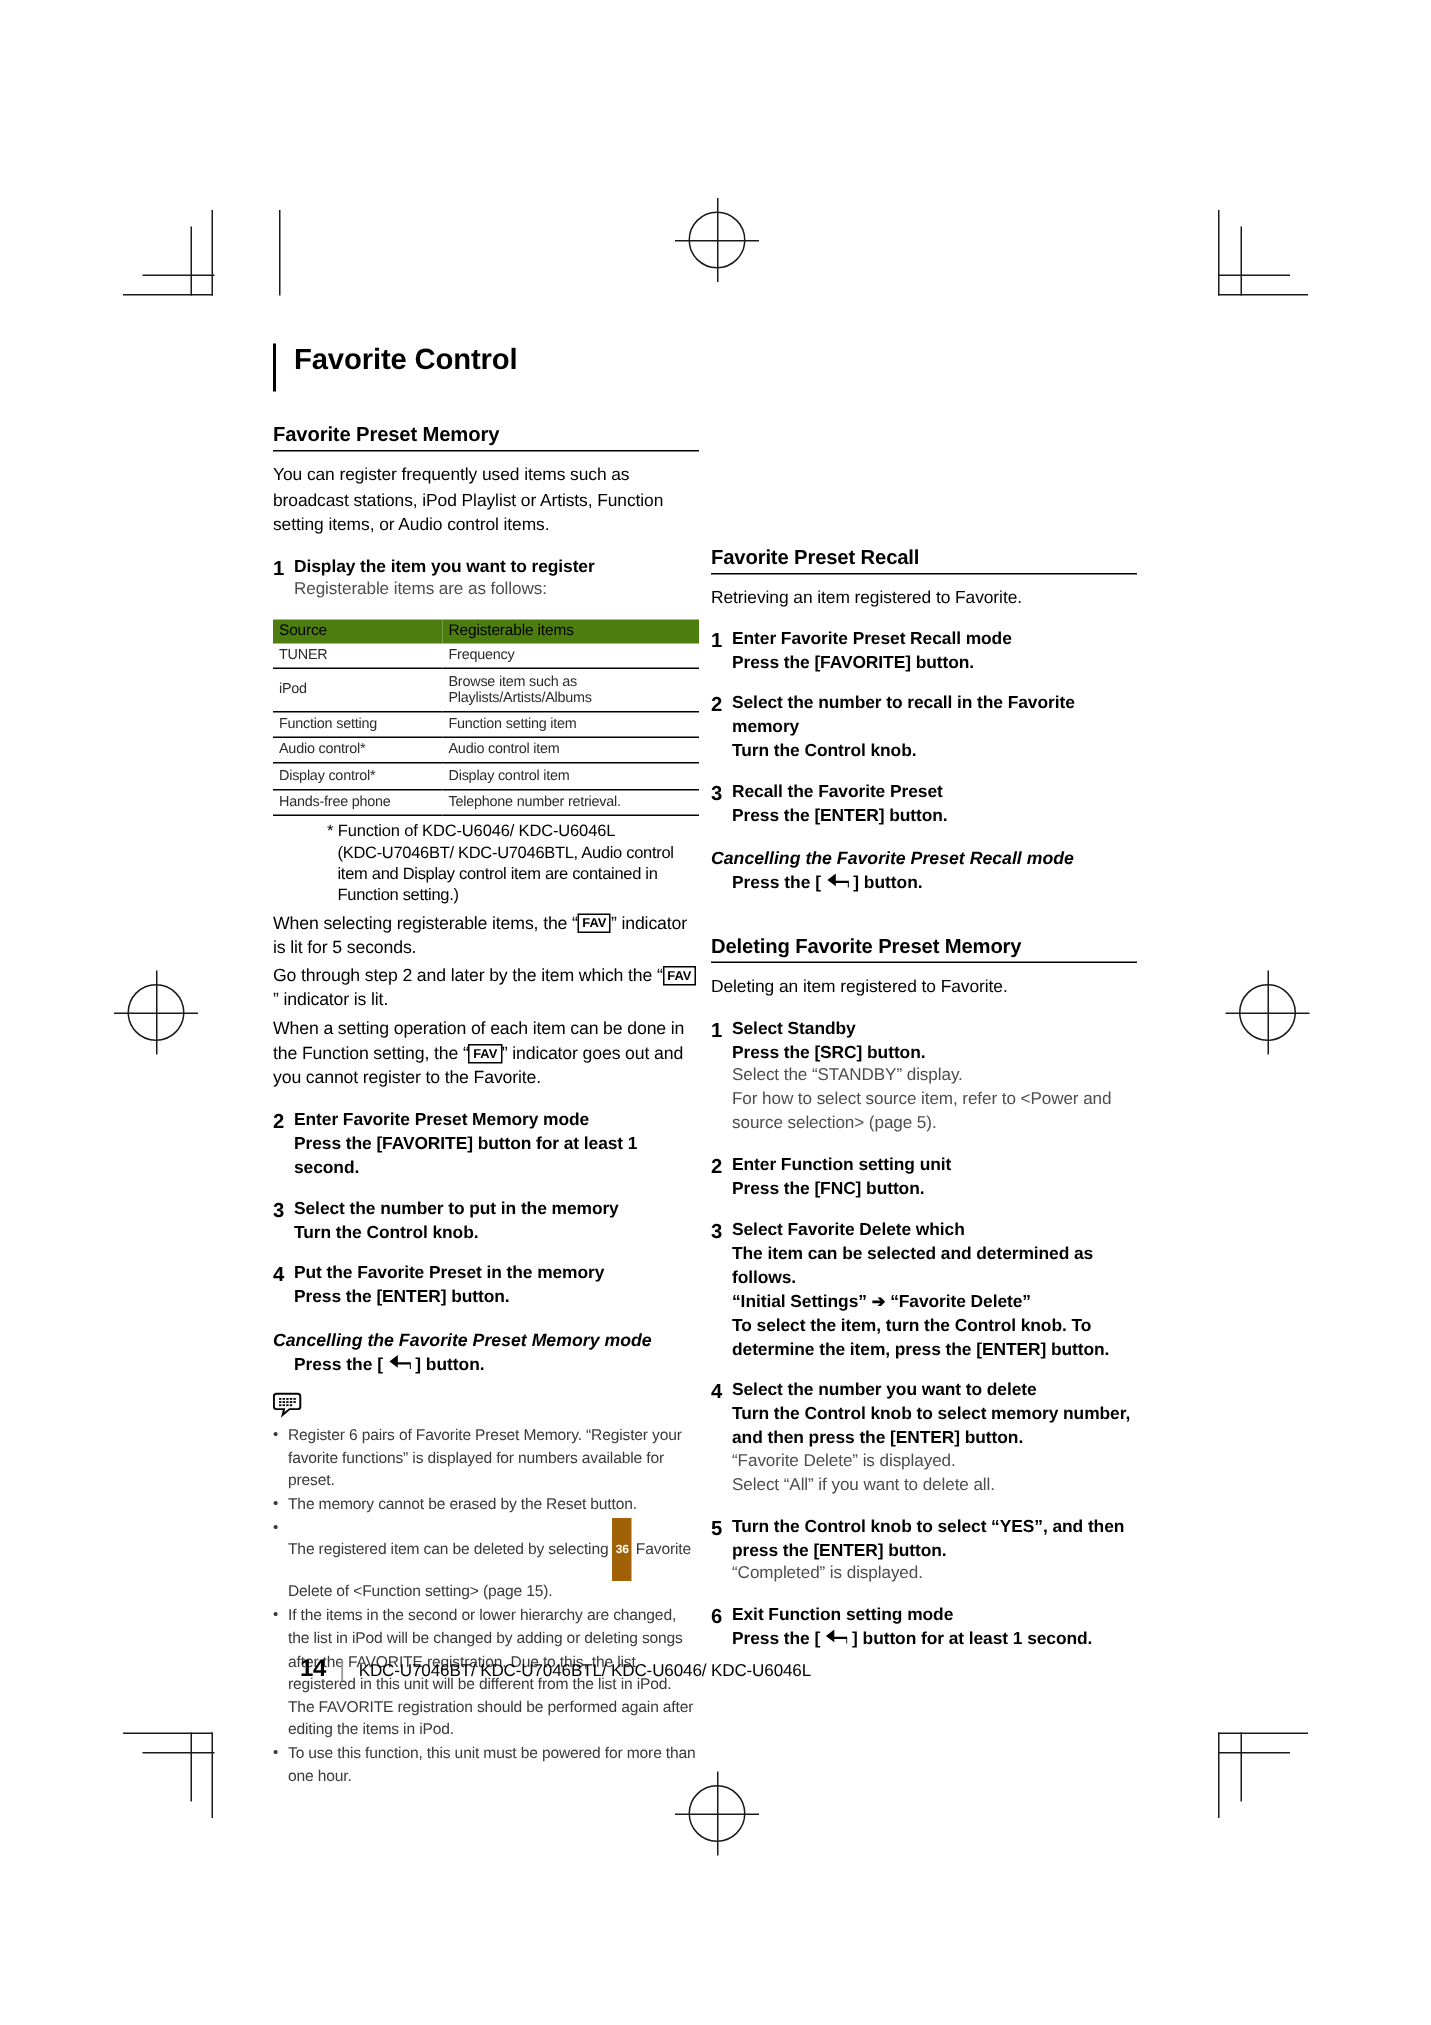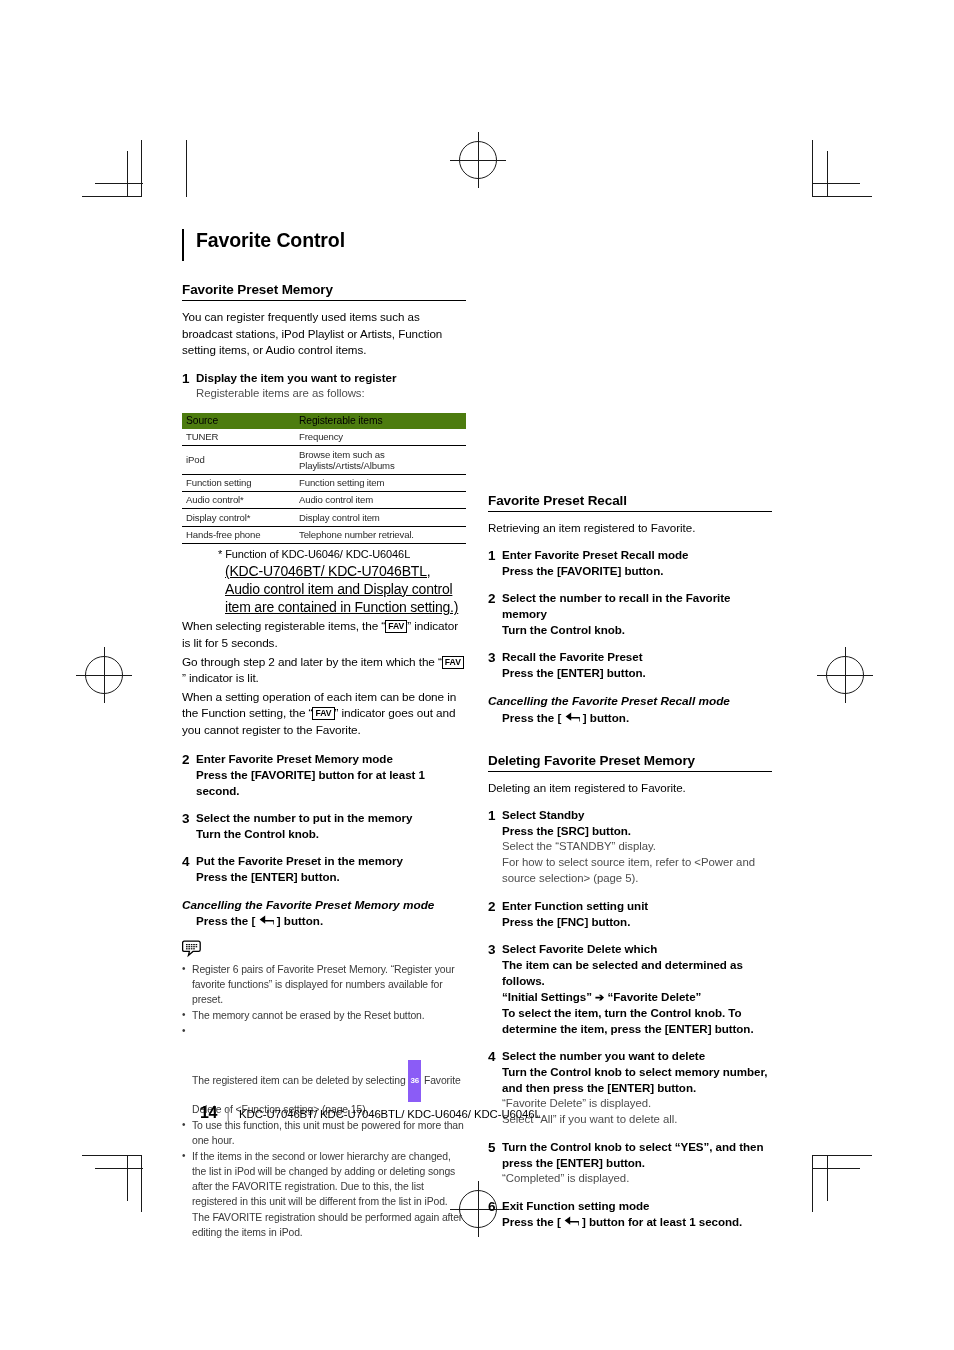--- a/index.html
+++ b/index.html
@@ -62,22 +62,22 @@
   .chapter-title {
     font-size: 19.5px;
     font-weight: bold;
     letter-spacing: -0.1px;
     line-height: 1.25;
   }
 
   
   .cols {
     display: flex;
-    gap: 22px;
-    align-items: flex-end;
+    gap: 8px;
+    align-items: center;
   }
   .col { width: 284px; }
 
   
   .sec-head {
     font-size: 13.5px;
     font-weight: bold;
     letter-spacing: -0.1px;
     padding-bottom: 3px;
     border-bottom: 1.6px solid #000;
@@ -168,26 +168,25 @@
   table.reg-table th.c1 { width: 105px; }
 
   .table-cap {
     font-size: 11px;
     line-height: 1.35;
     letter-spacing: -0.1px;
     margin-top: 1px;
     margin-left: 36px;
   }
   .table-cap .tiny {
-    font-size: 14px;
+    font-size: 11px;
     display: block;
     padding-left: 7px;
     line-height: 1.3;
     letter-spacing: -0.2px;
-    text-decoration: underline;
   }
 
   .body-para {
     font-size: 11.8px;
     line-height: 1.41;
     letter-spacing: -0.1px;
     margin-top: 2px;
   }
 
   
@@ -235,28 +234,27 @@
     letter-spacing: -0.1px;
   }
   ul.notes li::before {
     content: "\2022";
     position: absolute;
     left: 0; top: 0;
     font-size: 10px;
   }
   .badge36 {
     display: inline-block;
-    background: #8b5cf6;
+    background: #a16207;
     color: #fff;
     font-size: 8px;
     font-weight: bold;
     padding: 16px 2px;
     line-height: 10px;
     vertical-align: 1px;
-    margin-top: 36px;
   }
 
   
   .footer {
     position: absolute;
     left: 200px;
     top: 1104px;
     display: flex;
     align-items: baseline;
     gap: 9px;
@@ -445,22 +443,22 @@
           </g>
         </svg>
       </div>
 
       <ul class="notes">
         <li>Register 6 pairs of Favorite Preset Memory. “Register your favorite functions” is displayed for numbers available for preset.</li>
         <li>The memory cannot be erased by the Reset button.</li>
         <li>
           <span>The registered item can be deleted by selecting </span><span class="badge36">36</span><span> Favorite Delete of &lt;Function setting&gt; (page 15).</span>
         </li>
+        <li>If the items in the second or lower hierarchy are changed, the list in iPod will be changed by adding or deleting songs after the FAVORITE registration. Due to this, the list registered in this unit will be different from the list in iPod. The FAVORITE registration should be performed again after editing the items in iPod.</li>
         <li>To use this function, this unit must be powered for more than one hour.</li>
-        <li>If the items in the second or lower hierarchy are changed, the list in iPod will be changed by adding or deleting songs after the FAVORITE registration. Due to this, the list registered in this unit will be different from the list in iPod. The FAVORITE registration should be performed again after editing the items in iPod.</li>
       </ul>
 
     </div>
 
     <div class="col">
 
       <div class="sec-head">Favorite Preset Recall</div>
       <div class="intro">Retrieving an item registered to Favorite.</div>
 
       <div class="step">

